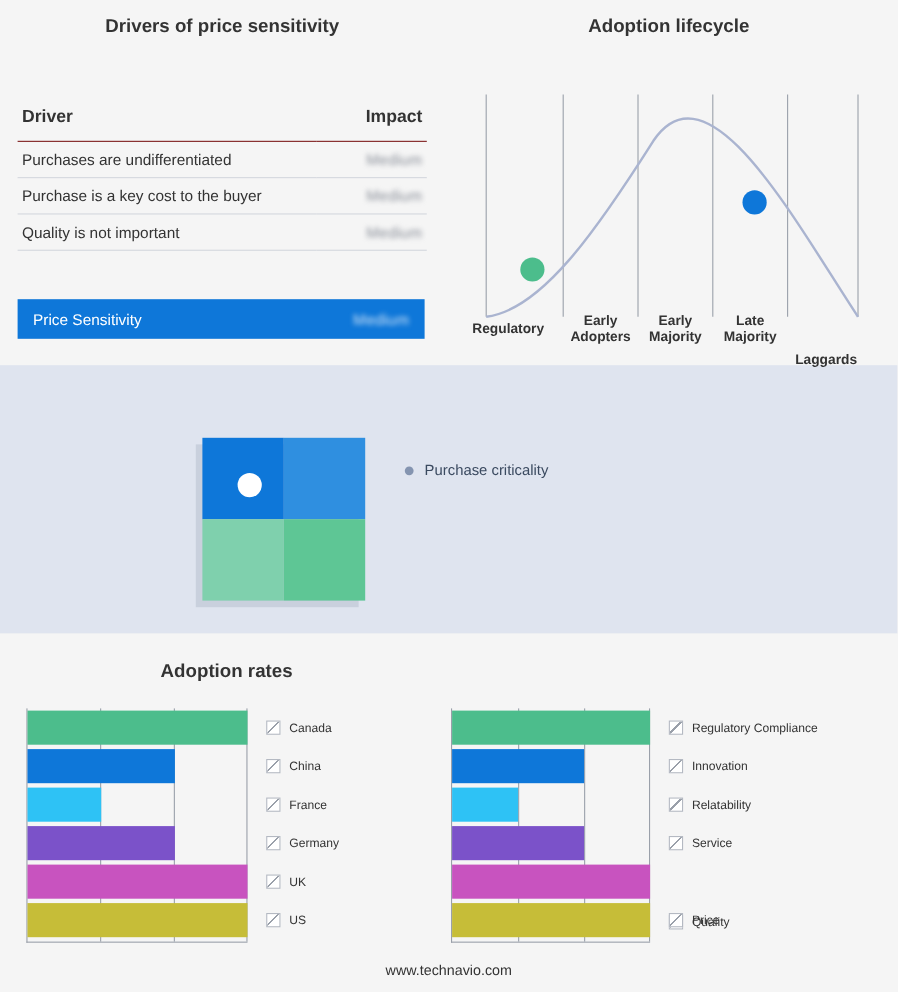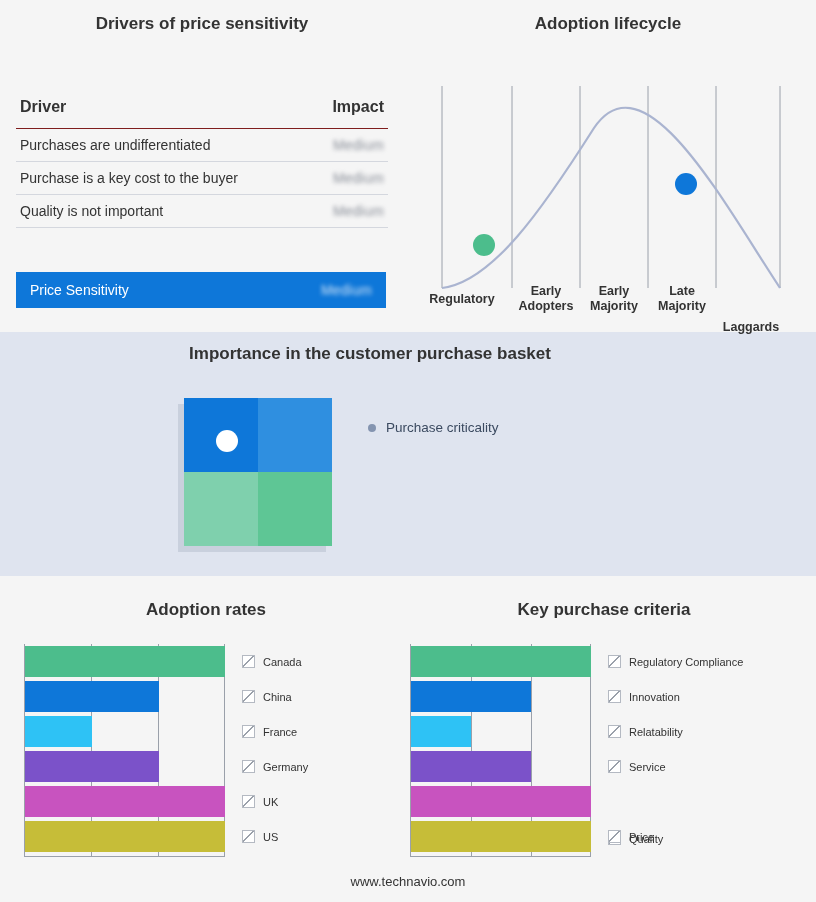--- a/index.html
+++ b/index.html
@@ -238,21 +238,20 @@
     </svg>
     <div class="stage-label" style="left:4px; top:222px; width:72px;">Regulatory</div>
     <div class="stage-label" style="left:90px; top:214px; width:68px;">Early<br>Adopters</div>
     <div class="stage-label" style="left:158px; top:214px; width:68px;">Early<br>Majority</div>
     <div class="stage-label" style="left:226px; top:214px; width:68px;">Late<br>Majority</div>
     <div class="stage-label" style="left:296px; top:222px; width:66px;margin-top:28px;">Laggards</div>
   </div>
 </div>
 
 <div class="panel" id="basket-panel">
-  <div class="section-title" id="basket-title">Importance in the customer purchase basket</div>
   <div id="basket-matrix">
     <div style="position:absolute;left:-6px;top:6px;width:148px;height:148px;background:#c9d0dd;"></div>
     <div class="quad" style="left:0;top:0;background:#0e77d9;">
       <div style="position:absolute;left:32px;top:32px;width:22px;height:22px;border-radius:50%;background:#ffffff;"></div>
     </div>
     <div class="quad" style="left:74px;top:0;background:#2f8fe0;"></div>
     <div class="quad" style="left:0;top:74px;background:#7fd0ad;"></div>
     <div class="quad" style="left:74px;top:74px;background:#5ec695;"></div>
   </div>
   <div id="basket-legend">
@@ -299,21 +298,20 @@
         <span>UK</span>
       </div>
     <div class="bar-label" style="left:218px; top:177px;height:31px;">
         <span class="hatch-swatch"></span>
         <span>US</span>
       </div>
   </div>
 </div>
 
 <div class="panel" id="criteria-panel">
-  <div class="section-title" style="width:396px;">Key purchase criteria</div>
   <div class="bar-chart" style="left:4px; width:392px; height:230px;">
     <div class="plot" style="width:180px;height:212px;">
       <div class="gridline" style="left:60px;height:212px;"></div>
       <div class="gridline" style="left:120px;height:212px;"></div>
       <div class="gridline" style="left:179px;height:212px;"></div>
 
       <div class="bar" style="top:2px;  height:31px; width:180px; background:#4cbd8c;"></div>
       <div class="bar" style="top:37px; height:31px; width:120px; background:#0e77d9;"></div>
       <div class="bar" style="top:72px; height:31px; width:60px;  background:#2ec2f5;"></div>
       <div class="bar" style="top:107px;height:31px; width:120px; background:#7b52c9;"></div>

